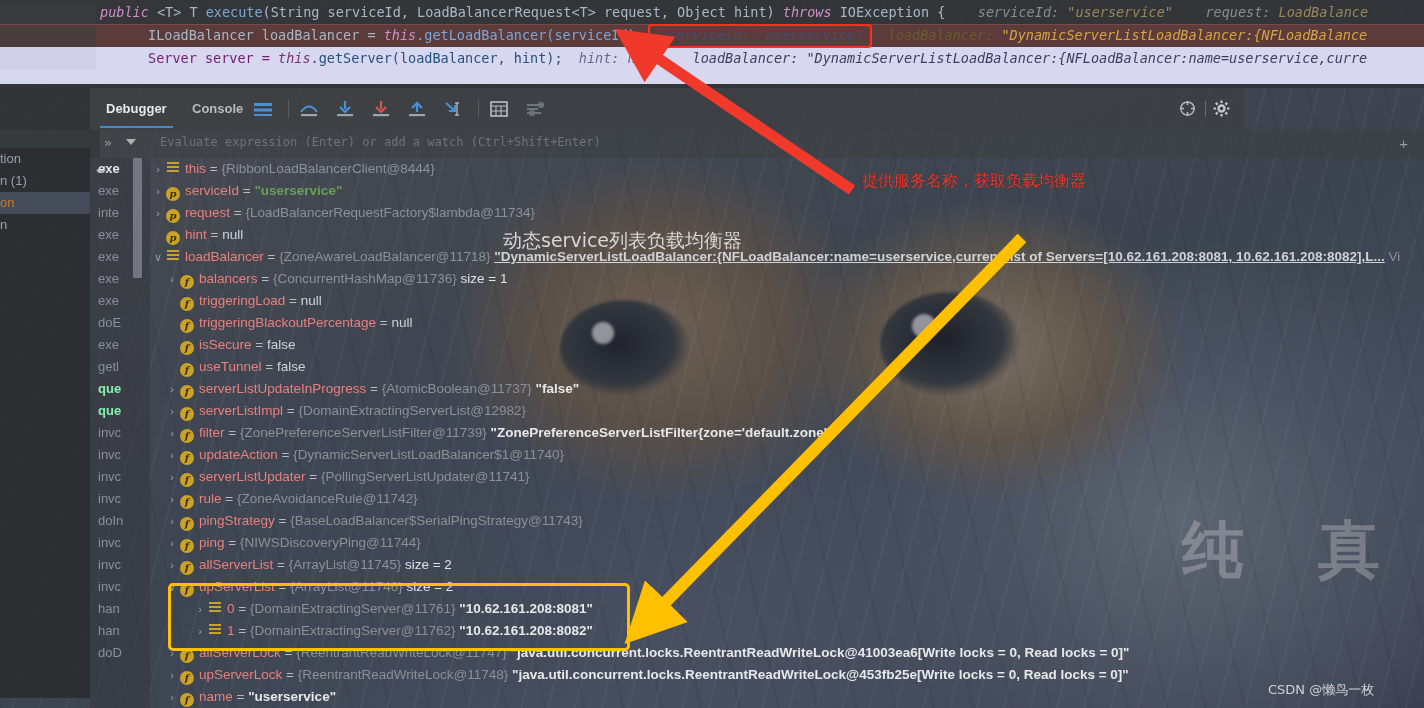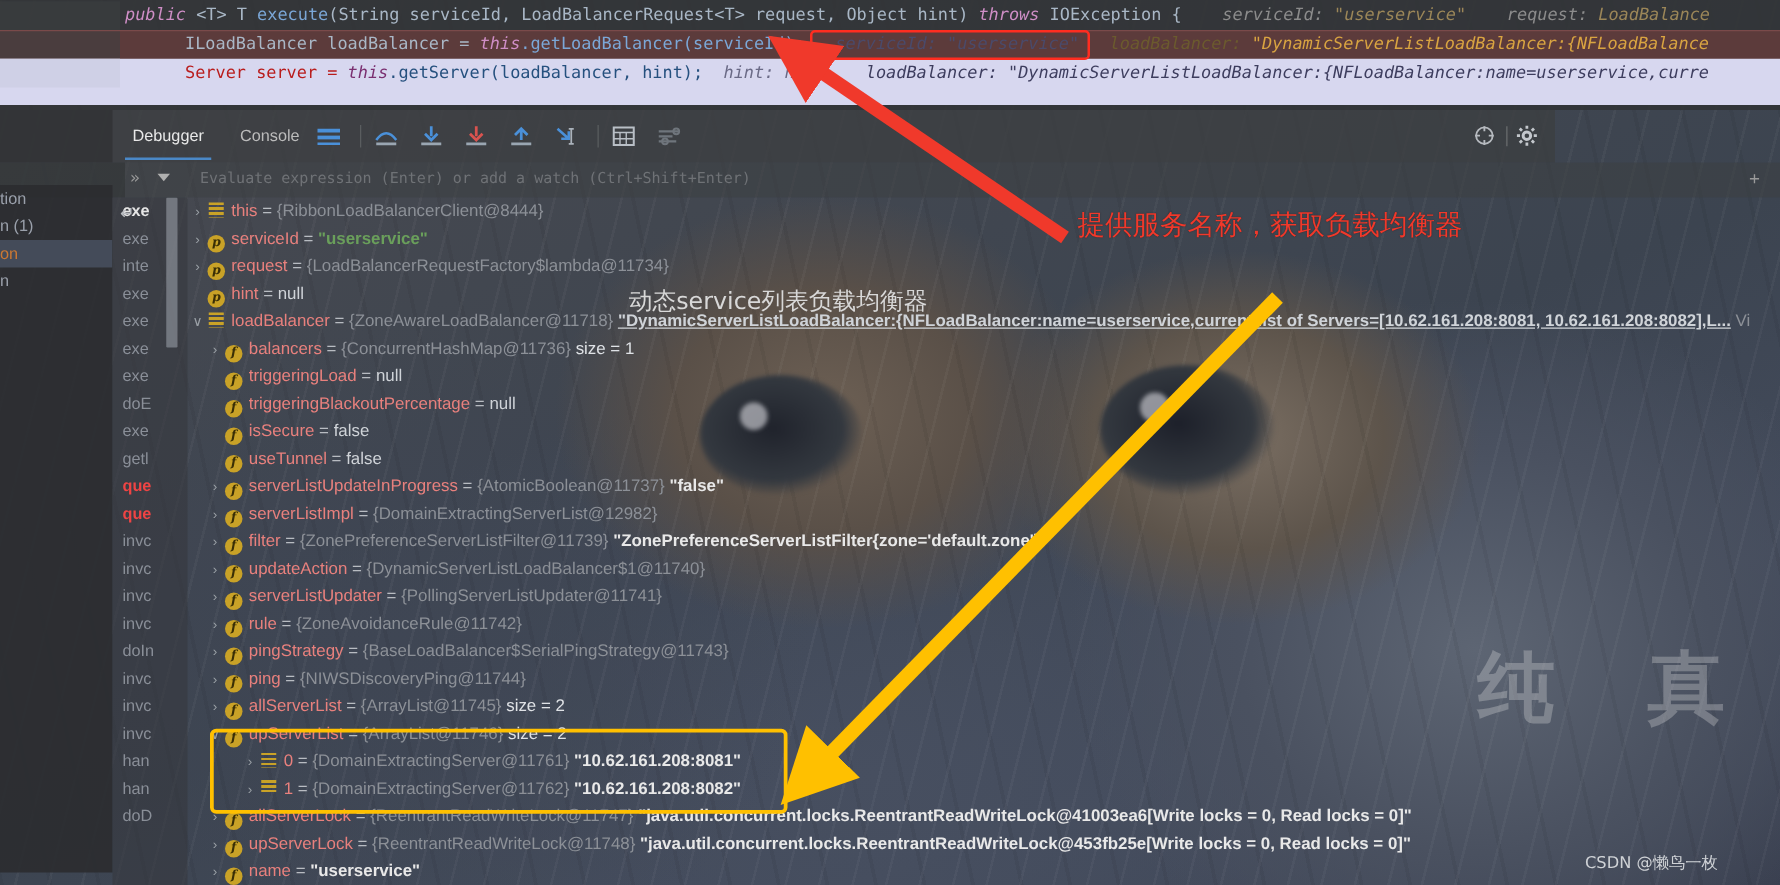--- a/index.html
+++ b/index.html
@@ -50,32 +50,33 @@
   #cl3 .gutter{background:#cfd0e6;}
   .code-txt{position:absolute;left:100px;top:0;}
   .kw{color:#cf8ec6;font-style:italic;}
   .ty{color:#a9b7c6;}
   .mt{color:#7ba7d7;}
   .hintlbl{color:#8c8c8c;font-style:italic;}
   .hintval{color:#9b8658;font-style:italic;}
   .strv{color:#d9a441;font-style:italic;}
   .dkb{color:#4a4a6a;font-style:italic;}
   .dkv{color:#6b5a2e;font-style:italic;}
-  #cl3 .pl,#cl3 .ty{color:#b91c1c;}
+  #cl3 .pl,#cl3 .ty{color:#701a75;}
   #cl3 .kw{color:#7a2f70;}
   #cl3 .mt{color:#25507e;}
   #sel-box{
     position:absolute;left:648px;top:24px;width:224px;height:24px;
     border:2px solid #ff2d20;border-radius:4px;box-sizing:border-box;
   }
 
   
   #dbg-toolbar{
     position:absolute;left:0;top:88px;width:1244px;height:42px;
     background:rgba(60,63,65,.80);
+    font-weight:bold;
   }
   #tb-left{position:absolute;left:0;top:0;width:90px;height:42px;background:rgba(49,51,53,.85);}
   .tab{
     position:absolute;top:8px;height:26px;line-height:26px;font-size:13px;color:#bbbbbb;padding:0 6px;
   }
   #tab-debugger{left:100px;color:#e8e8e8;}
   #tab-debugger:after{content:"";position:absolute;left:0;right:0;bottom:-6px;height:2px;background:#4a88c7;}
   #tab-console{left:186px;}
   .tbicon{position:absolute;top:11px;width:22px;height:20px;}
   .tbsep{position:absolute;top:12px;width:1px;height:18px;background:#5a5d5f;}
@@ -103,21 +104,21 @@
     background:rgba(43,45,48,.92);overflow:hidden;
   }
   .ff-row{height:22px;line-height:22px;font-size:13px;color:#9aa0ab;padding-left:0px;white-space:nowrap;}
   .ff-row.sel{background:rgba(70,78,92,.92);color:#cc7832;}
   #frames-col{
     position:absolute;left:90px;top:158px;width:60px;height:550px;
     background:rgba(52,55,60,.55);overflow:hidden;
   }
   .fc-row{height:22px;line-height:22px;font-size:13px;color:#8a8f98;padding-left:8px;white-space:nowrap;overflow:hidden;}
   .fc-row.cur{color:#e6e6e6;font-weight:bold;}
-  .fc-row.bold{color:#ef4444;font-weight:bold;}
+  .fc-row.bold{color:#86efac;font-weight:bold;}
   #fc-scrollthumb{position:absolute;left:43px;top:0px;width:9px;height:120px;background:rgba(160,165,175,.55);border-radius:1px;}
   #fc-back{position:absolute;left:96px;top:162px;font-size:14px;color:#b9bcc1;}
 
   
   #vars{
     position:absolute;left:150px;top:158px;width:1274px;height:550px;
     overflow:hidden;
   }
   .vrow{
     position:relative;height:22px;line-height:22px;white-space:nowrap;
@@ -151,21 +152,21 @@
 
   
   #yellow-box{
     position:absolute;left:168px;top:583px;width:462px;height:68px;
     border:3px solid #ffc000;border-radius:5px;box-sizing:border-box;
   }
 
   
   #ann-red{
     position:absolute;left:862px;top:167px;color:#f0392b;
-    font-family:"DejaVu Sans",sans-serif;font-size:22px;line-height:28px;white-space:pre;
+    font-family:"DejaVu Sans",sans-serif;font-size:16px;line-height:28px;white-space:pre;
     text-shadow:0 0 1px rgba(0,0,0,.5);
   }
   #ann-dyn{
     position:absolute;left:503px;top:228px;color:#d8d8d8;
     font-family:"DejaVu Sans",sans-serif;font-size:19px;white-space:pre;
   }
   #csdn{
     position:absolute;left:1268px;top:681px;color:#cfd2d6;
     font-family:"DejaVu Sans",sans-serif;font-size:13px;white-space:pre;
   }

